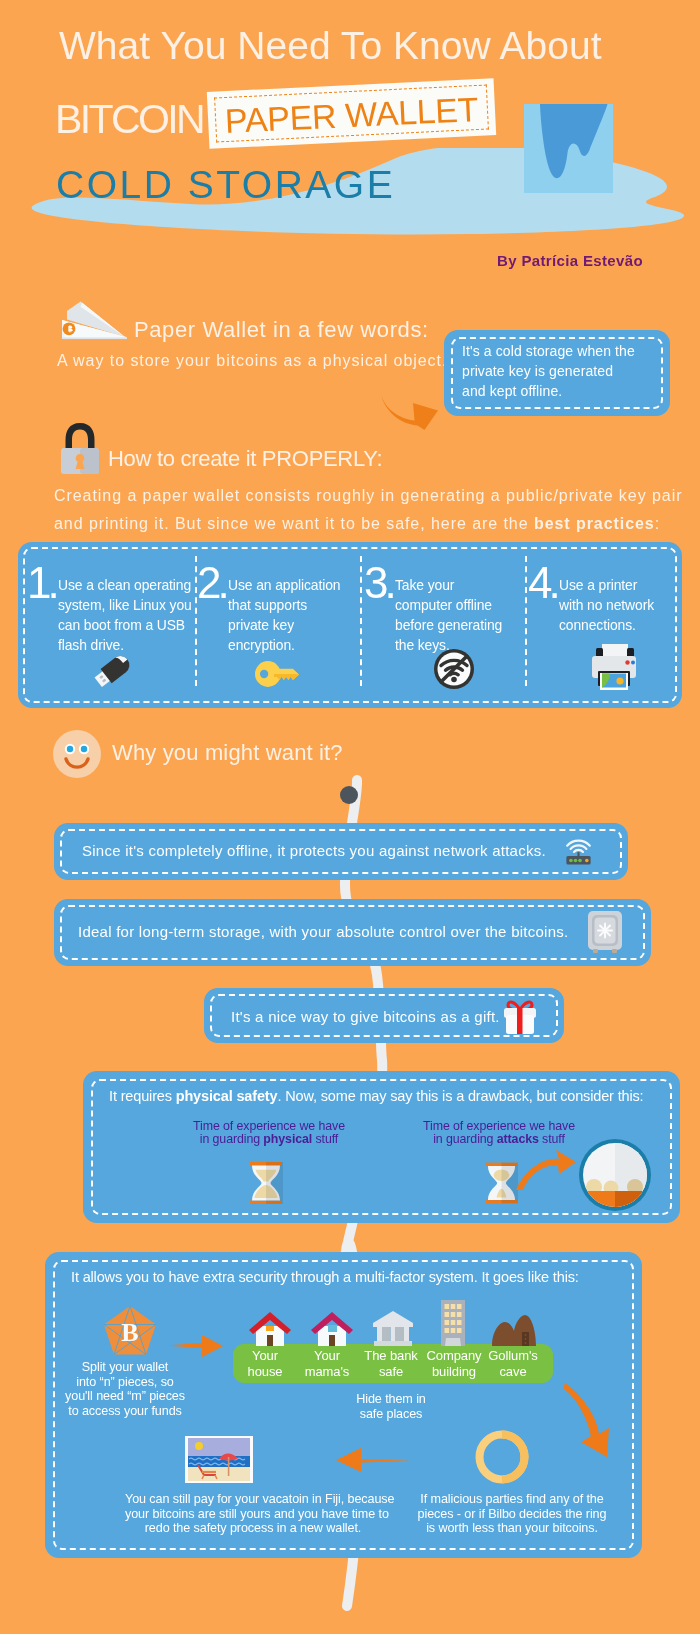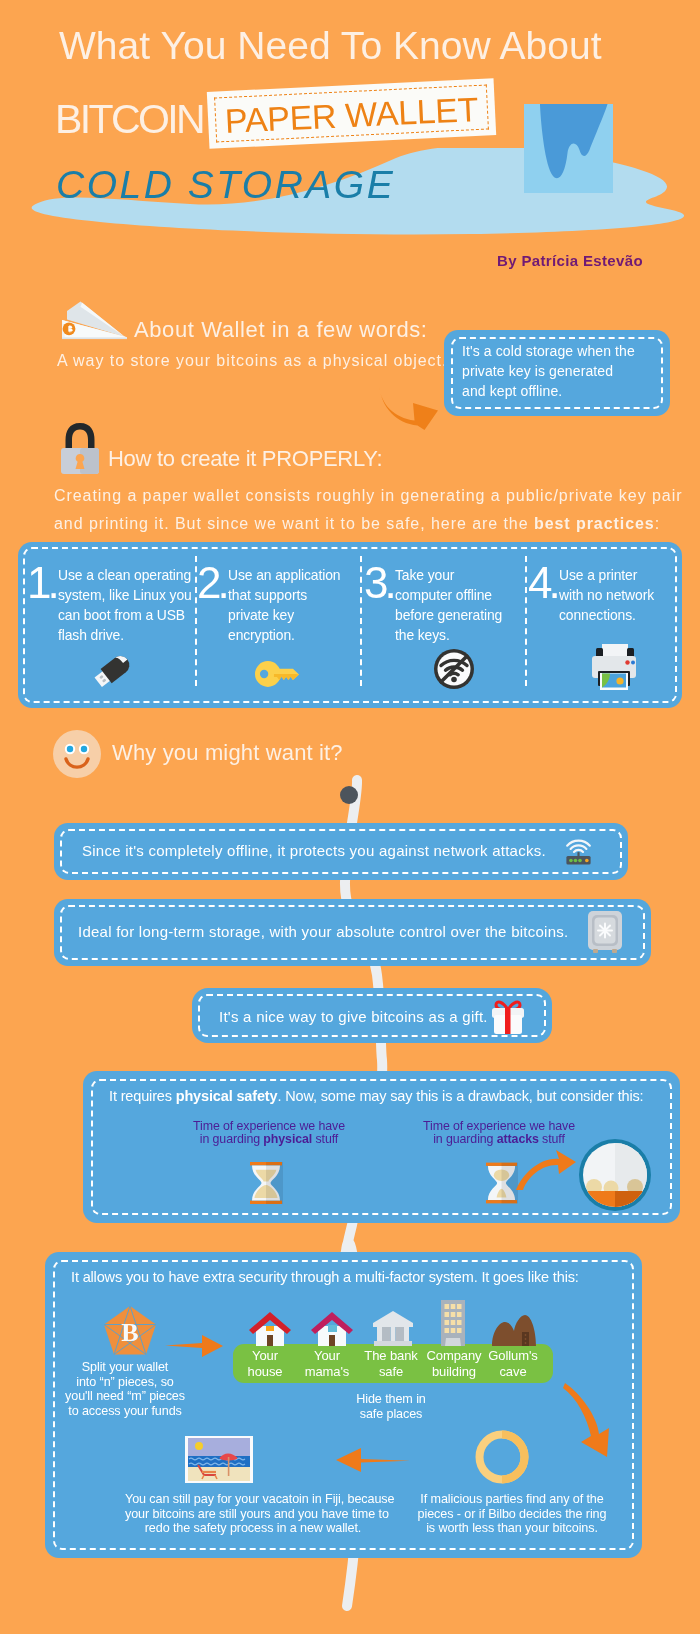--- a/index.html
+++ b/index.html
@@ -11,21 +11,21 @@
   
   #blob{left:0;top:148px;width:700px;height:95px;}
   #title1{left:59px;top:24px;font-size:39px;color:#fdf0e4;letter-spacing:0.05px;font-weight:300;}
   #bitcoinWord{left:55px;top:96px;font-size:41px;color:#fdf0e4;letter-spacing:-2.6px;}
   #pwBox{left:208px;top:85px;width:287px;height:57px;background:#fbfbf8;
          transform-origin:50% 50%;transform:rotate(-2.74deg);}
   #pwBox .dash{position:absolute;left:7px;top:6px;right:7px;bottom:6px;
          border:1.6px dashed #ee8215;}
   #pwText{position:absolute;left:0;right:0;top:11px;text-align:center;
          font-size:34px;color:#ee8215;letter-spacing:-0.3px;}
-  #cold{left:56px;top:163px;font-size:39px;color:#1a7ea8;letter-spacing:2.5px;font-style:italic;}
+  #cold{left:56px;top:163px;font-size:39px;color:#1a7ea8;letter-spacing:2.5px;}
   #wlogo{left:524px;top:104px;width:89px;height:89px;background:#8fd0ef;}
   #byline{left:497px;top:252px;font-size:15px;color:#701a75;letter-spacing:.35px;font-weight:bold;}
 
   
   .hdr{color:#fdf0e4;font-size:22px;letter-spacing:0.6px;}
   .body{color:#fdf0e4;font-size:16px;letter-spacing:.94px;}
   .bluebox{background:#55a7dd;border-radius:14px;}
   .bluebox .inner{position:absolute;left:7px;top:7px;right:7px;bottom:7px;
        border:2px dashed #ffffff;border-radius:9px;}
 
@@ -39,33 +39,33 @@
   
   #s2title{left:108px;top:446px;letter-spacing:-0.3px;}
   #s2body{left:54px;top:482px;width:640px;line-height:28px;white-space:nowrap;}
   .b{font-weight:bold;}
 
   
   #steps{left:18px;top:542px;width:664px;height:166px;}
   #steps .inner{left:5px;top:5px;right:5px;bottom:5px;border-radius:9px;}
   .step{position:absolute;top:18px;width:165px;height:132px;}
   .step .num{position:absolute;left:-6px;top:-2px;color:#fff;font-size:44px;font-weight:300;letter-spacing:-4px;font-family:"Liberation Sans",sans-serif;}
-  .step .txt{position:absolute;left:25px;top:6px;width:145px;color:#fff;
+  .step .txt{position:absolute;left:25px;top:16px;width:145px;color:#fff;
        font-size:13.9px;line-height:19.9px;letter-spacing:-0.1px;white-space:nowrap;}
   .divider{position:absolute;top:14px;width:0;height:130px;border-left:2px dashed #fff;}
 
   
   #s3title{left:112px;top:740px;letter-spacing:0.15px;}
   .bar{position:absolute;background:#55a7dd;border-radius:14px;}
   .bar .inner{position:absolute;left:6px;top:6px;right:6px;bottom:6px;
        border:2px dashed #fff;border-radius:9px;}
   .bar .t{position:absolute;color:#fff;font-size:15px;letter-spacing:0.25px;white-space:nowrap;}
   #bar1{left:54px;top:823px;width:574px;height:57px;}
   #bar2{left:54px;top:899px;width:597px;height:67px;}
-  #bar3{left:192px;top:988px;width:360px;height:55px;border-radius:16px;}
+  #bar3{left:204px;top:988px;width:360px;height:55px;}
   #cord{left:300px;top:775px;width:120px;height:840px;}
 
   
   #psbox{left:83px;top:1071px;width:597px;height:152px;}
   #psbox .inner{left:8px;top:8px;right:8px;bottom:8px;}
   #pstitle{position:absolute;left:26px;top:17px;color:#fff;font-size:14.5px;letter-spacing:-.15px;}
   .pscap{position:absolute;color:#4c1d95;font-size:12.4px;line-height:12.6px;text-align:center;letter-spacing:-.1px;}
 
   
   #mfbox{left:45px;top:1252px;width:597px;height:306px;}
@@ -112,21 +112,21 @@
     <g fill="#fdfdfd" transform="translate(13.6,28.8) scale(0.05) translate(-13,-28.8)">
       <rect x="-8" y="-26" width="16" height="110"></rect>
       <rect x="8" y="-42" width="13" height="20"></rect>
         <rect x="31" y="-42" width="13" height="20"></rect>
       <rect x="8" y="80" width="13" height="20"></rect>
         <rect x="31" y="80" width="13" height="20"></rect>
       <path d="M-8 -26 L 38 -26 a26 26 0 0 1 0 52 L -8 26 Z"></path>
       <path d="M-8 28 L 44 28 a28 28 0 0 1 0 56 L -8 84 Z"></path>
     </g>
   </svg>
-  <div class="abs hdr" id="s1title">About Wallet in a few words:</div>
+  <div class="abs hdr" id="s1title">Paper Wallet in a few words:</div>
   <div class="abs body" id="s1body">A way to store your bitcoins as a physical object.</div>
   <div class="abs bluebox" id="s1box">
     <div class="inner"></div>
     <div class="txt">
         <div>It's a cold storage when the</div>
         <div>private key is generated</div>
         <div>and kept offline.</div>
       </div>
   </div>
   <svg class="abs" style="left:378px;top:386px;" width="62" height="46" viewBox="0 0 62 46">

